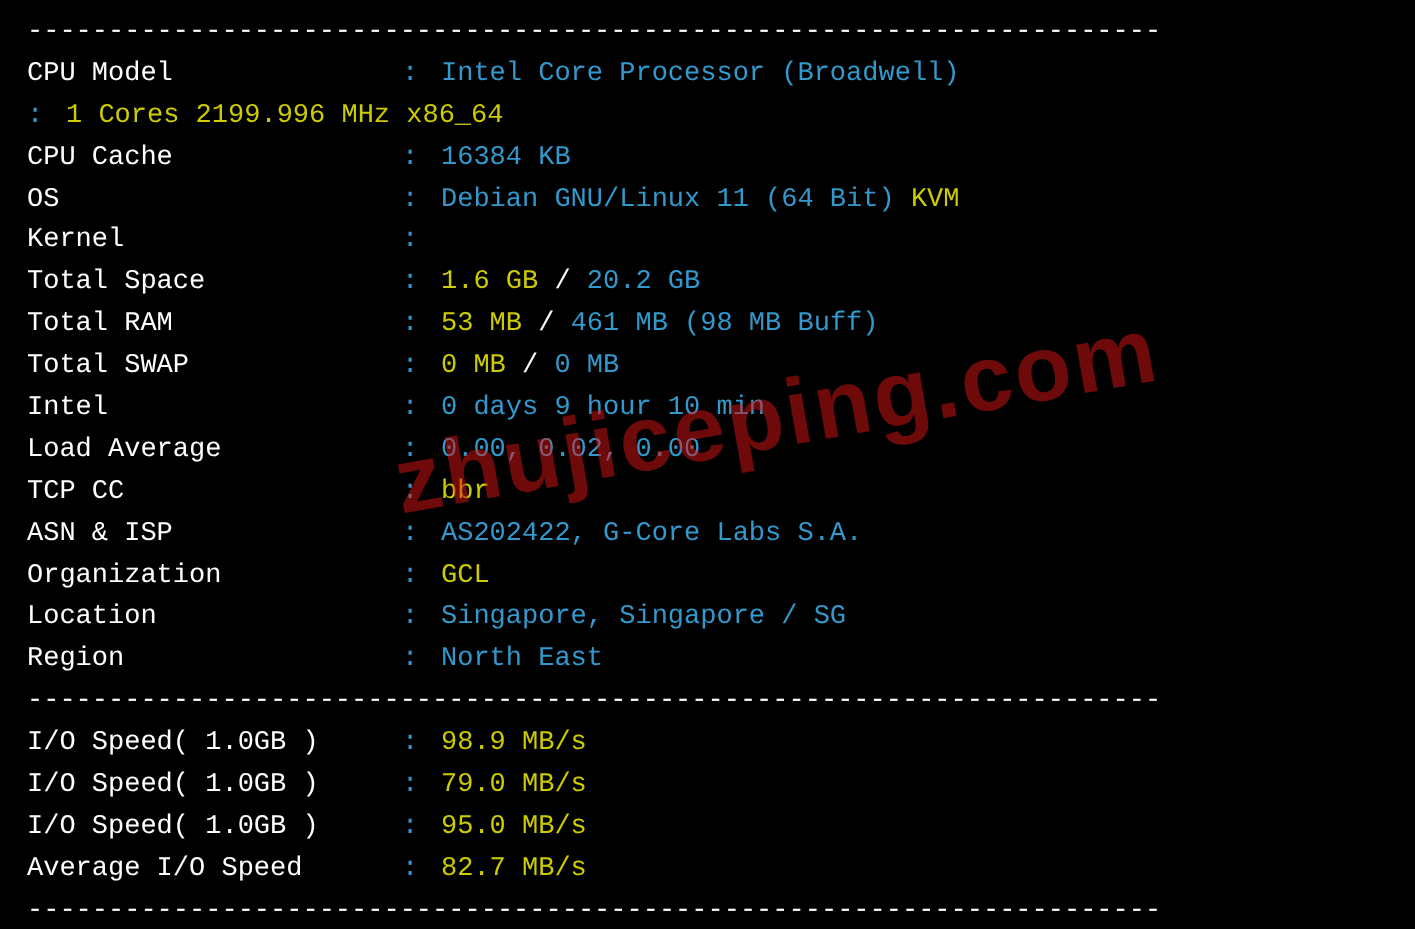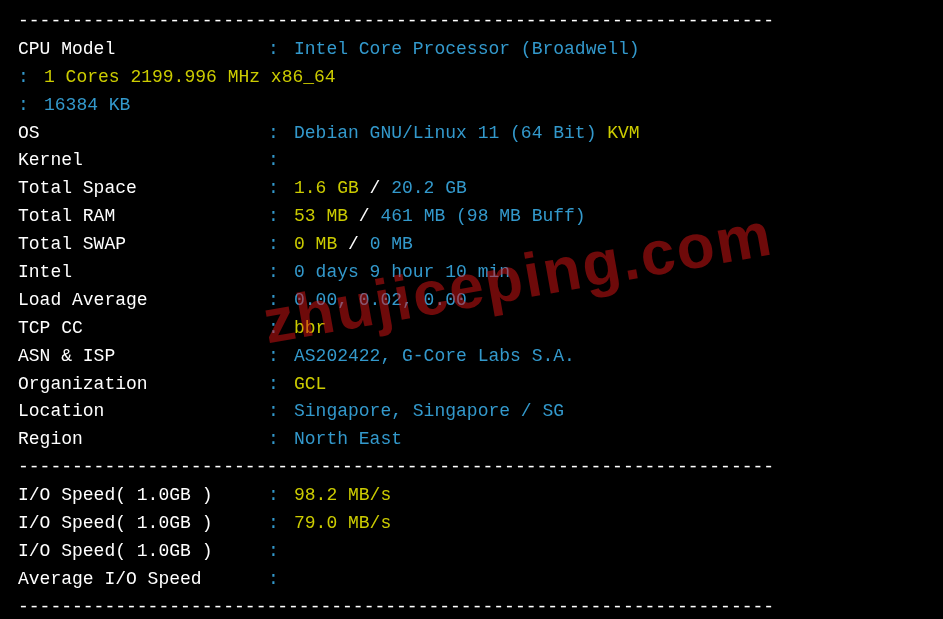--- a/index.html
+++ b/index.html
@@ -72,20 +72,21 @@
   <span class="colon">: </span>
   <span class="val-cyan">Intel Core Processor (Broadwell)</span>
 </div>
 
 <div class="row">
   <span class="colon">: </span>
   <span class="val-yellow">1 Cores 2199.996 MHz x86_64</span>
 </div>
 
 <div class="row">
+  <span class="label">CPU Cache            </span>
   <span class="colon">: </span>
   <span class="val-cyan">16384 KB</span>
 </div>
 
 <div class="row">
   <span class="label">OS                   </span>
   <span class="colon">: </span>
   <span class="val-cyan">Debian GNU/Linux 11 (64 Bit) </span><span class="val-yellow">KVM</span>
 </div>
 
@@ -152,34 +153,36 @@
   <span class="label">Region               </span>
   <span class="colon">: </span>
   <span class="val-cyan">North East</span>
 </div>
 
 <div class="divider">----------------------------------------------------------------------</div>
 
 <div class="row">
   <span class="label">I/O Speed( 1.0GB )   </span>
   <span class="colon">: </span>
-  <span class="val-yellow">98.2 MB/s</span>
+  <span class="val-yellow">98.9 MB/s</span>
 </div>
 
 <div class="row">
   <span class="label">I/O Speed( 1.0GB )   </span>
   <span class="colon">: </span>
   <span class="val-yellow">79.0 MB/s</span>
 </div>
 
 <div class="row">
   <span class="label">I/O Speed( 1.0GB )   </span>
   <span class="colon">: </span>
+  <span class="val-yellow">95.0 MB/s</span>
 </div>
 
 <div class="row">
   <span class="label">Average I/O Speed    </span>
   <span class="colon">: </span>
+  <span class="val-yellow">82.7 MB/s</span>
 </div>
 
 <div class="divider">----------------------------------------------------------------------</div>
 
 <div class="watermark">zhujiceping.com</div>
 
 </body></html>

